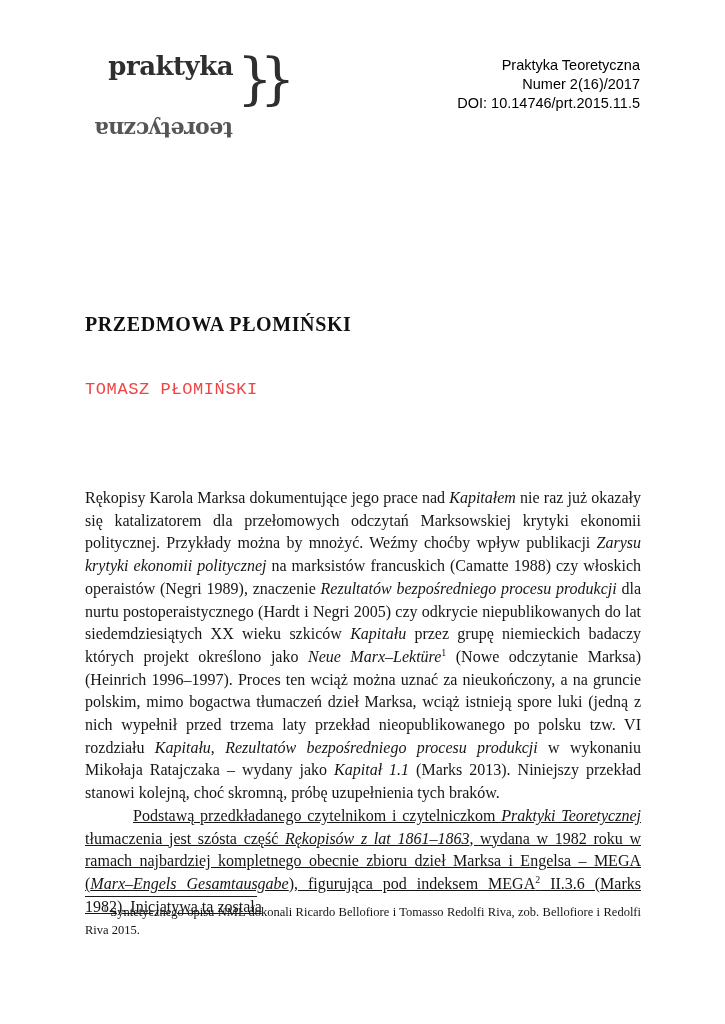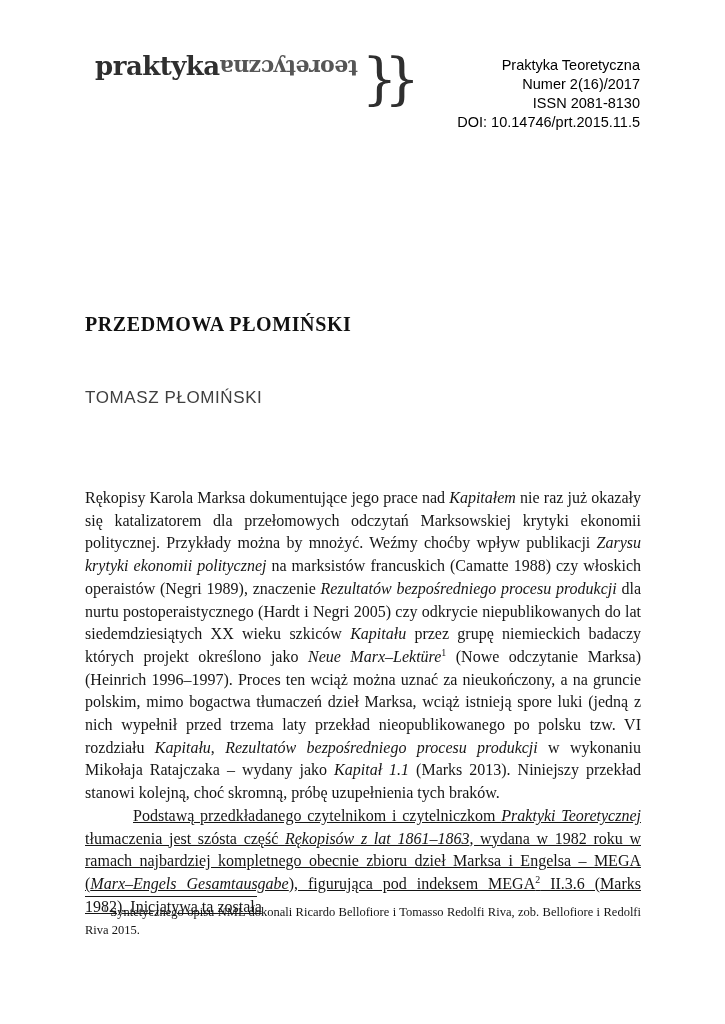--- a/index.html
+++ b/index.html
@@ -13,21 +13,21 @@
     overflow: hidden;
   }
 
   
   .logo {
     position: absolute;
     top: 52px; left: 95px;
     display: flex;
     align-items: flex-start;
   }
-  .logo-text { display: flex; flex-direction: row; align-items: flex-end; }
+  .logo-text { display: flex; flex-direction: column; align-items: flex-end; gap: 38px; }
   .logo-line1 {
     font-family: "DejaVu Serif", serif;
     font-weight: 700;
     font-size: 26px;
     line-height: 28px;
     color: #2f2f2f;
     letter-spacing: -0.5px;
   }
   .logo-line2 {
     font-family: "DejaVu Serif", serif;
@@ -67,26 +67,26 @@
     position: absolute;
     top: 313px; left: 85px;
     font-family: "Liberation Serif", serif;
     font-size: 20px;
     font-weight: 700;
     letter-spacing: 0.6px;
     color: #111111;
   }
   .article-author {
     position: absolute;
-    top: 388px; left: 85px;
-    font-family: Liberation Sans, sans-serif;
+    top: 380px; left: 85px;
+    font-family: Liberation Mono, monospace;
     font-size: 17px;
     font-weight: 400;
     letter-spacing: 0.6px;
-    color: #404040;
+    color: #ef4444;
   }
 
   
   .article-body {
     position: absolute;
     top: 487px; left: 85px;
     width: 556px;
     font-size: 16px;
     line-height: 22.7px;
     text-align: justify;
@@ -125,21 +125,20 @@
     <div class="logo-text">
       <span class="logo-line1">praktyka</span>
       <span class="logo-line2">teoretyczna</span>
     </div>
     <span class="logo-brace">}}</span>
   </div>
 
   <div class="header-info">
     <div>Praktyka Teoretyczna</div>
     <div>Numer 2(16)/2017</div>
-    <div>ISSN 2081-8130</div>
     <div>DOI: 10.14746/prt.2015.11.5</div>
   </div>
 
   <h1 class="article-title">PRZEDMOWA PŁOMIŃSKI</h1>
   <h2 class="article-author">TOMASZ PŁOMIŃSKI</h2>
 
   <div class="article-body">
       <p class="para"><span>Rękopisy Karola Marksa dokumentujące jego prace nad </span><span class="it">Kapitałem</span><span> nie raz już okazały się katalizatorem dla przełomowych odczytań Marksowskiej krytyki ekonomii politycznej. Przykłady można by mnożyć. Weźmy choćby wpływ publikacji </span><span class="it">Zarysu krytyki ekonomii politycznej</span><span> na marksistów francuskich (Camatte 1988) czy włoskich operaistów (Negri 1989), znaczenie </span><span class="it">Rezultatów bezpośredniego procesu produkcji</span><span> dla nurtu postoperaistycznego (Hardt i Negri 2005) czy odkrycie niepublikowanych do lat siedemdziesiątych XX wieku szkiców </span><span class="it">Kapitału</span><span> przez grupę niemieckich badaczy których projekt określono jako </span><span class="it">Neue Marx–Lektüre</span><sup>1</sup><span> (Nowe odczytanie Marksa) (Heinrich 1996–1997). Proces ten wciąż można uznać za nieukończony, a na gruncie polskim, mimo bogactwa tłumaczeń dzieł Marksa, wciąż istnieją spore luki (jedną z nich wypełnił przed trzema laty przekład nieopublikowanego po polsku tzw. VI rozdziału </span><span class="it">Kapitału</span><span>, </span><span class="it">Rezultatów bezpośredniego procesu produkcji</span><span> w wykonaniu Mikołaja Ratajczaka – wydany jako </span><span class="it">Kapitał 1.1</span><span> (Marks 2013). Niniejszy przekład stanowi kolejną, choć skromną, próbę uzupełnienia tych braków.</span></p>
       <p class="para indent"><span>Podstawą przedkładanego czytelnikom i czytelniczkom </span><span class="it">Praktyki Teoretycznej</span><span> tłumaczenia jest szósta część </span><span class="it">Rękopisów z lat 1861–1863</span><span>, wydana w 1982 roku w ramach najbardziej kompletnego obecnie zbioru dzieł Marksa i Engelsa – MEGA (</span><span class="it">Marx–Engels Gesamtausgabe</span><span>), figurująca pod indeksem MEGA</span><sup>2</sup><span> II.3.6 (Marks 1982). Inicjatywa ta została</span></p>
     </div>

